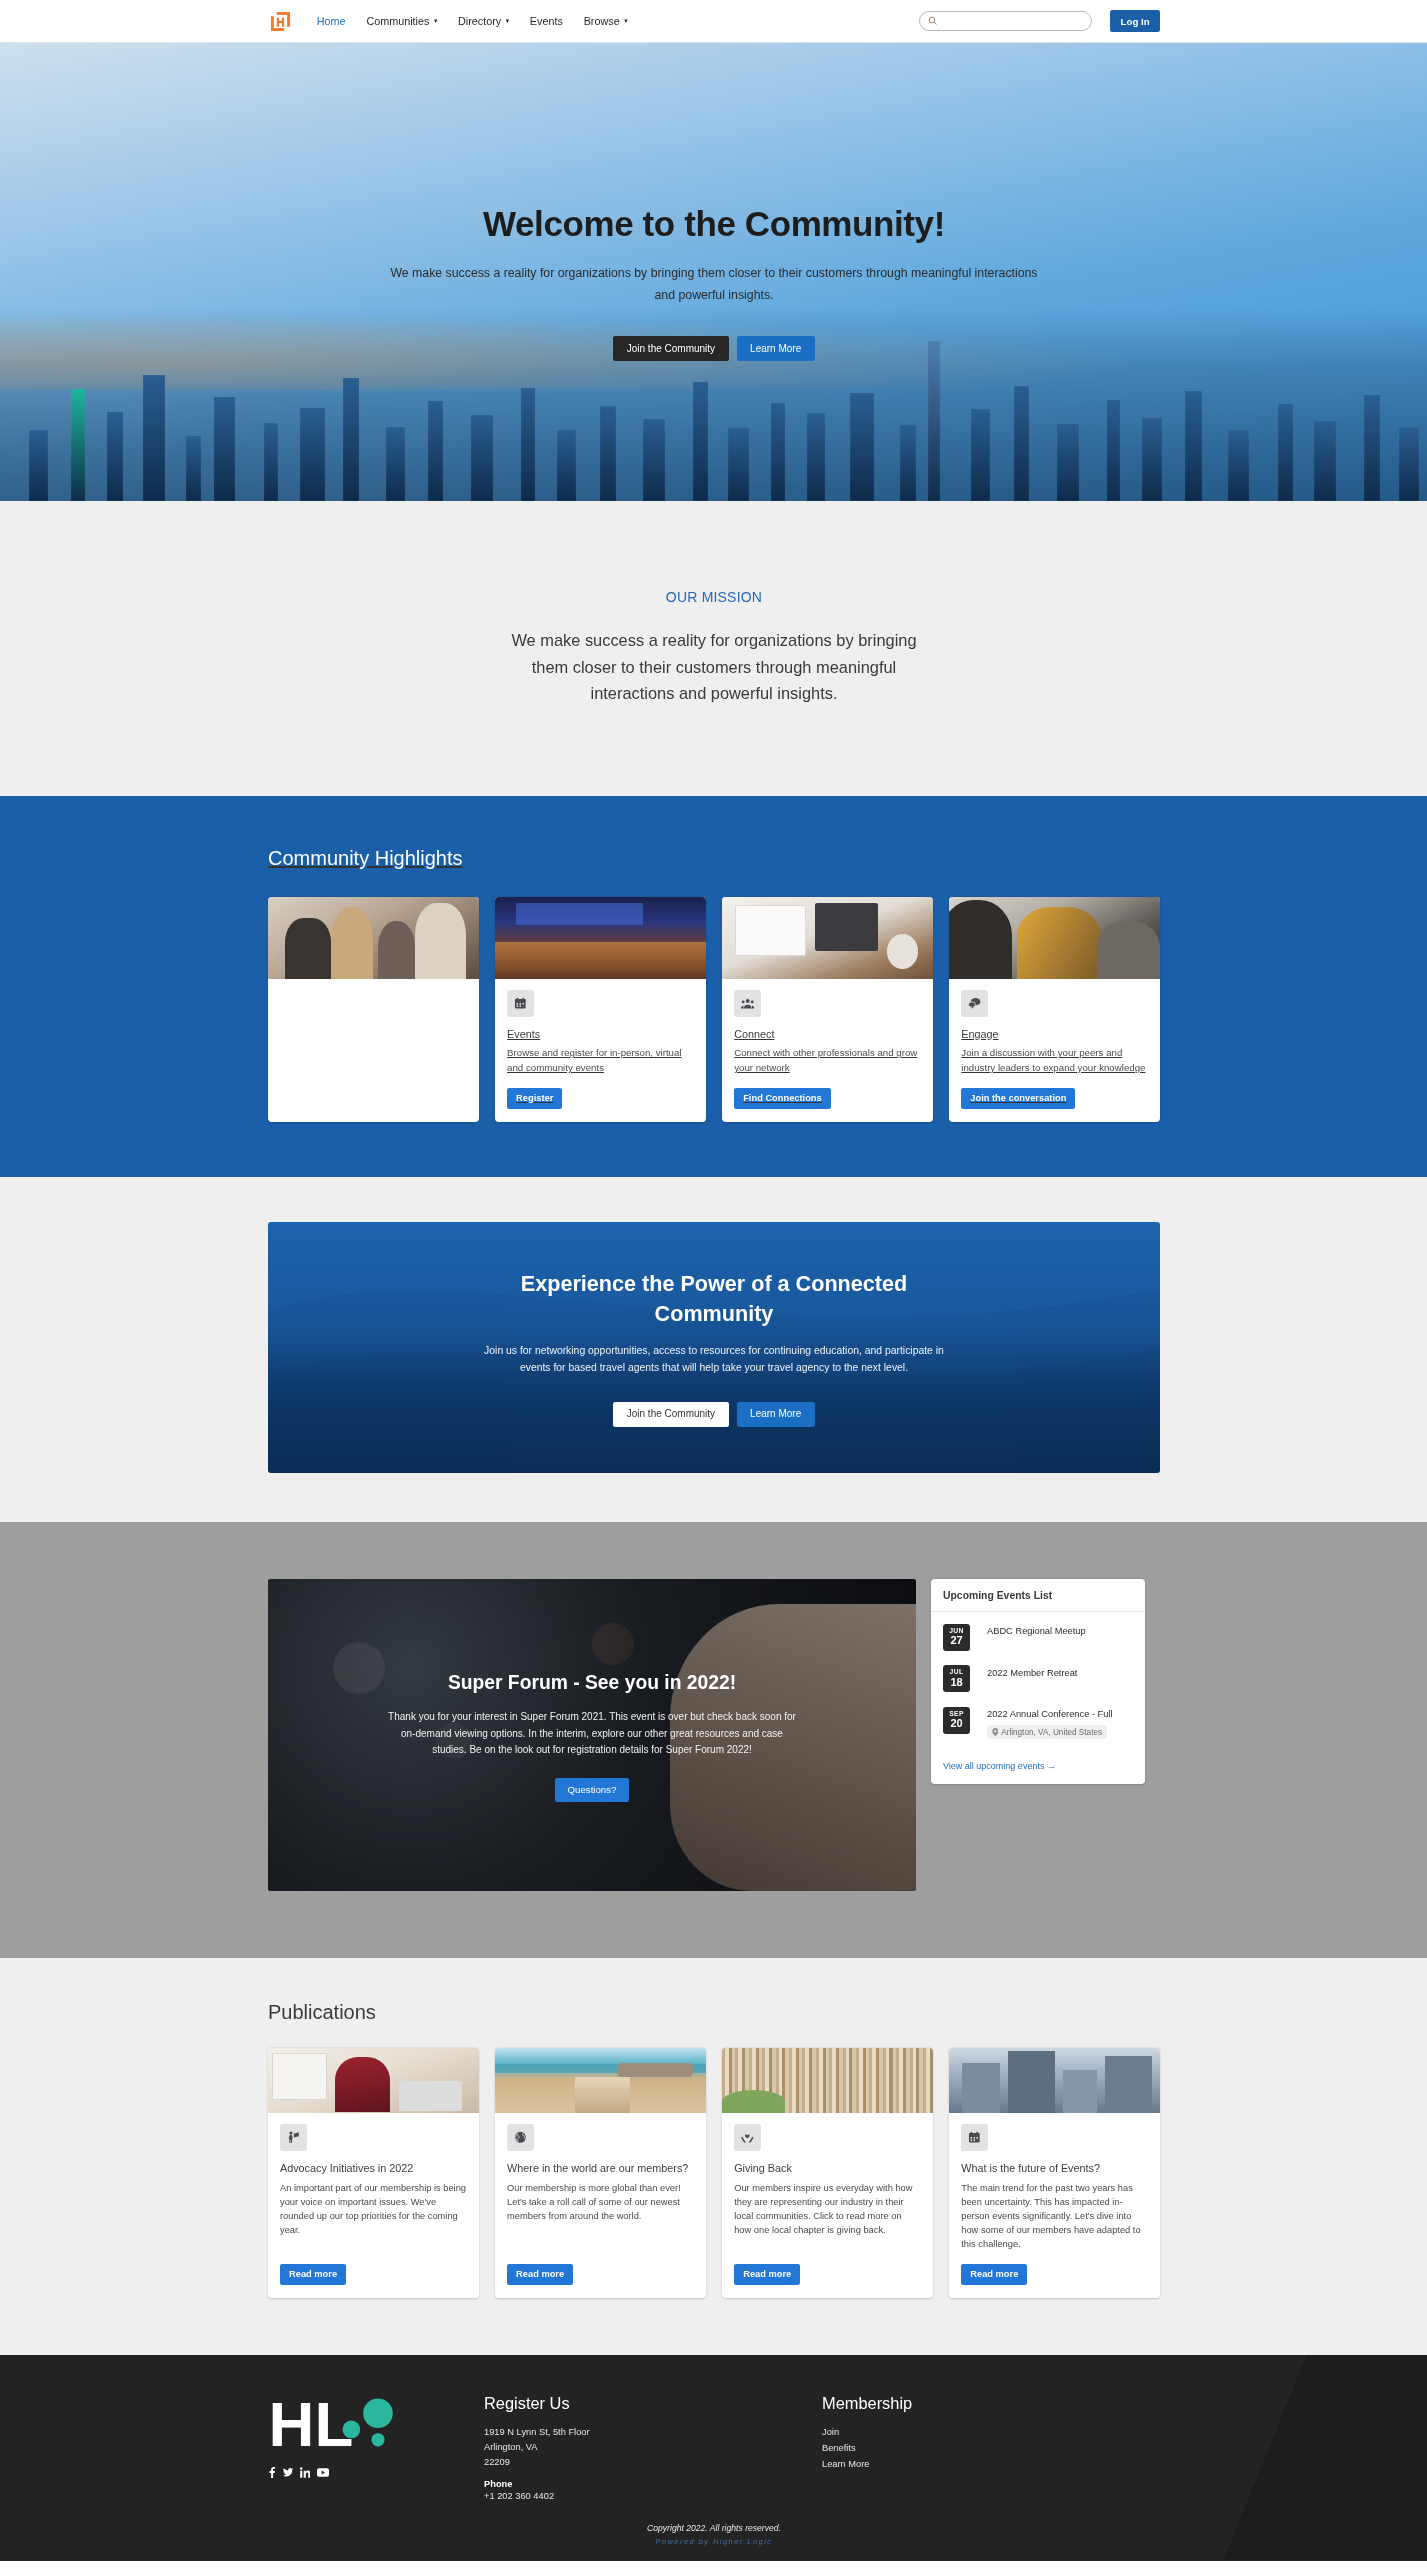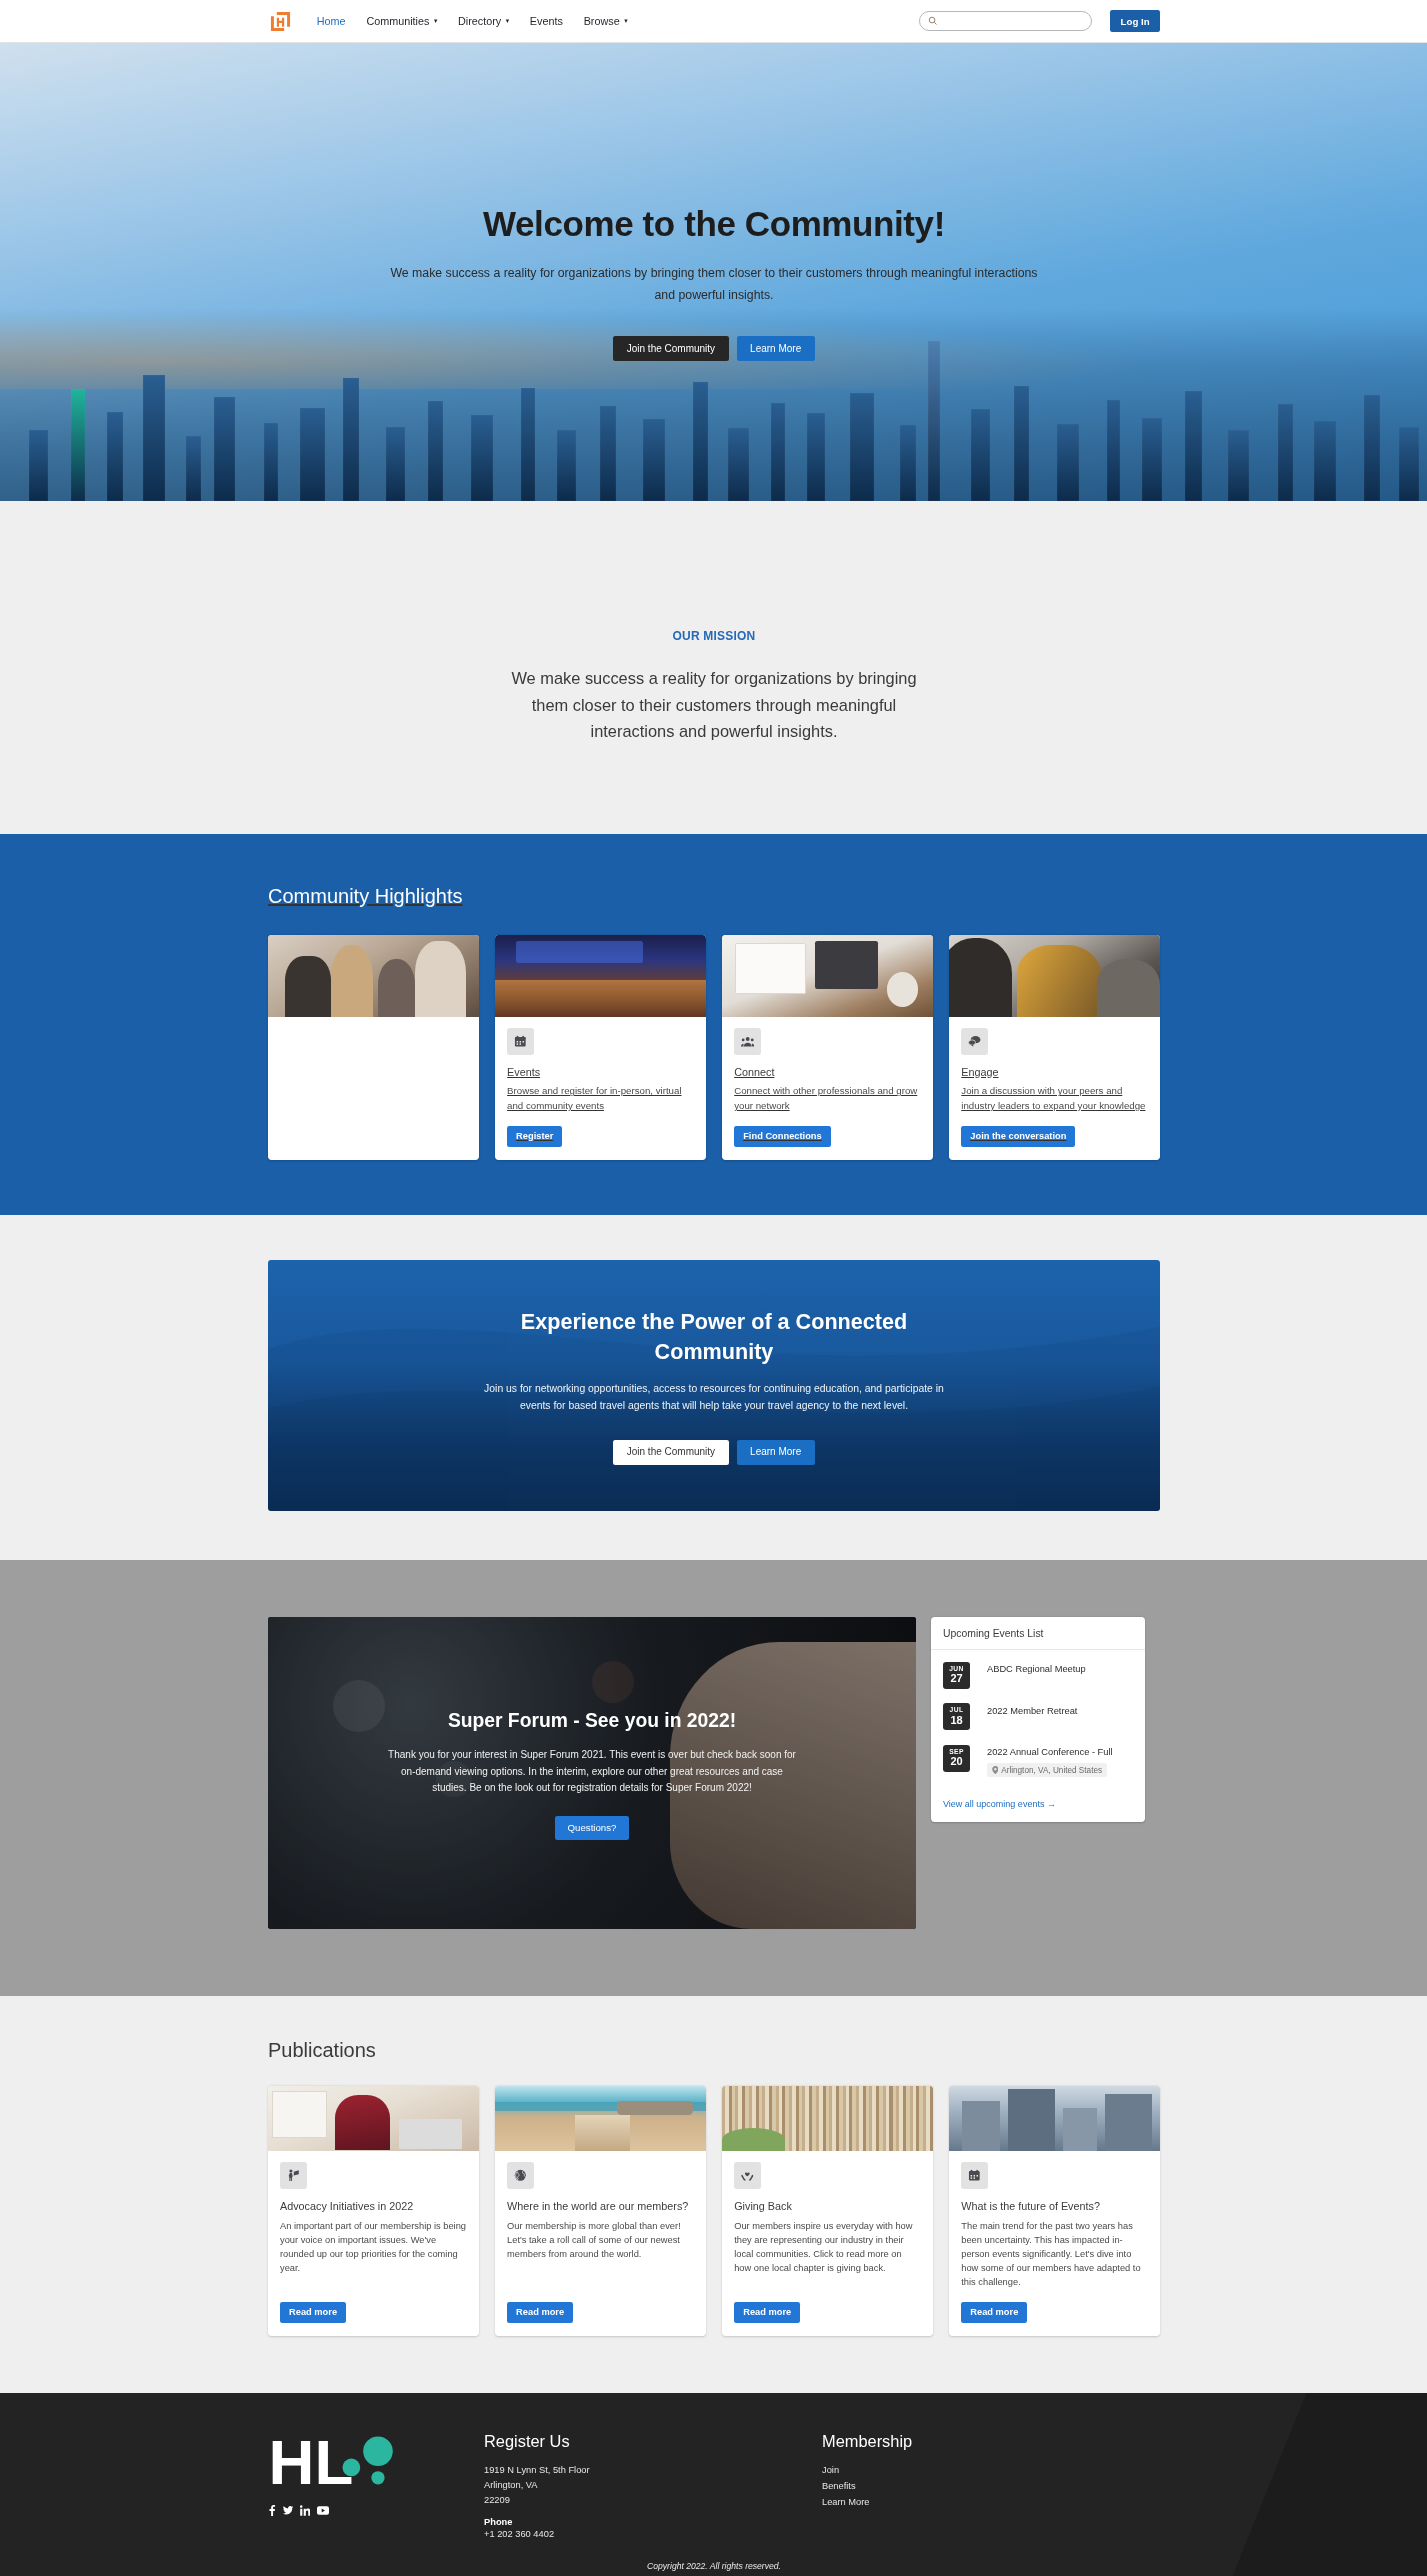--- a/index.html
+++ b/index.html
@@ -87,21 +87,21 @@
   }
   .btn-dark { background: #262626; color: #fff; }
   .btn-blue { background: #1a6fc4; color: #fff; }
   .btn-white { background: #fff; color: #333; }
 
   
   .mission {
     background: #efefef; padding: 88px 0 89px; text-align: center;
   }
   .mission-eyebrow {
-    color: #2569b8; font-size: 12px; font-weight: 700; letter-spacing: 0.2px; margin-top: 40px;
+    color: #2569b8; font-size: 14px; font-weight: 400; letter-spacing: 0.2px;
   }
   .mission-text {
     margin-top: 22px; font-size: 16.4px; color: #3a3a3a; line-height: 1.62;
     width: 416px; margin-left: auto; margin-right: auto;
   }
 
   
   .highlights { background: #1a5fa8; padding: 51px 0 55px; text-decoration: underline; }
   .section-title-light { color: #fff; font-size: 20px; font-weight: 400; margin-bottom: 27px; }
   .card-grid { display: flex; gap: 16.4px; }
@@ -159,21 +159,21 @@
   .forum-title { color: #fff; font-size: 19.3px; font-weight: 700; line-height: 1.45; }
   .forum-text { color: #f2f2f2; font-size: 10px; line-height: 1.68; margin-top: 12px; }
   .forum-btn {
     margin-top: 19.3px; background: #2276d6; color: #fff; border: none; border-radius: 2.2px;
     font-size: 9.7px; padding: 6.7px 12px; cursor: pointer; font-family: inherit; line-height:1;
   }
   .events-panel {
     width: 214px; background: #fff; border-radius: 3.7px; overflow: hidden;
     box-shadow: 0 0.7px 2.2px rgba(0,0,0,.2);
   }
-  .events-head { padding: 10.4px 12px; font-size: 10.4px; color: #3a3a3a; border-bottom: 0.7px solid #e7e7e7; }
+  .events-head { padding: 10.4px 12px; font-size: 10.4px; color: #3a3a3a; border-bottom: 0.7px solid #e7e7e7; font-weight: bold; }
   .events-body { padding: 4.5px 12px 7.4px; }
   .event-row { display: flex; gap: 17px; padding: 7.4px 0; align-items: flex-start; }
   .date-chip {
     width: 27px; flex: 0 0 27px; background: #2b2b2b; color:#fff; border-radius: 3px;
     text-align: center; padding: 3px 0 3.7px;
   }
   .date-chip .m { font-size: 6.7px; font-weight: 700; letter-spacing: 0.4px; display:block; line-height:1.1; }
   .date-chip .d { font-size: 11px; font-weight: 700; display:block; line-height: 1.15; }
   .event-meta { padding-top: 1.5px; }
   .event-name { font-size: 9.3px; color: #2d2d2d; line-height: 1.35; }

